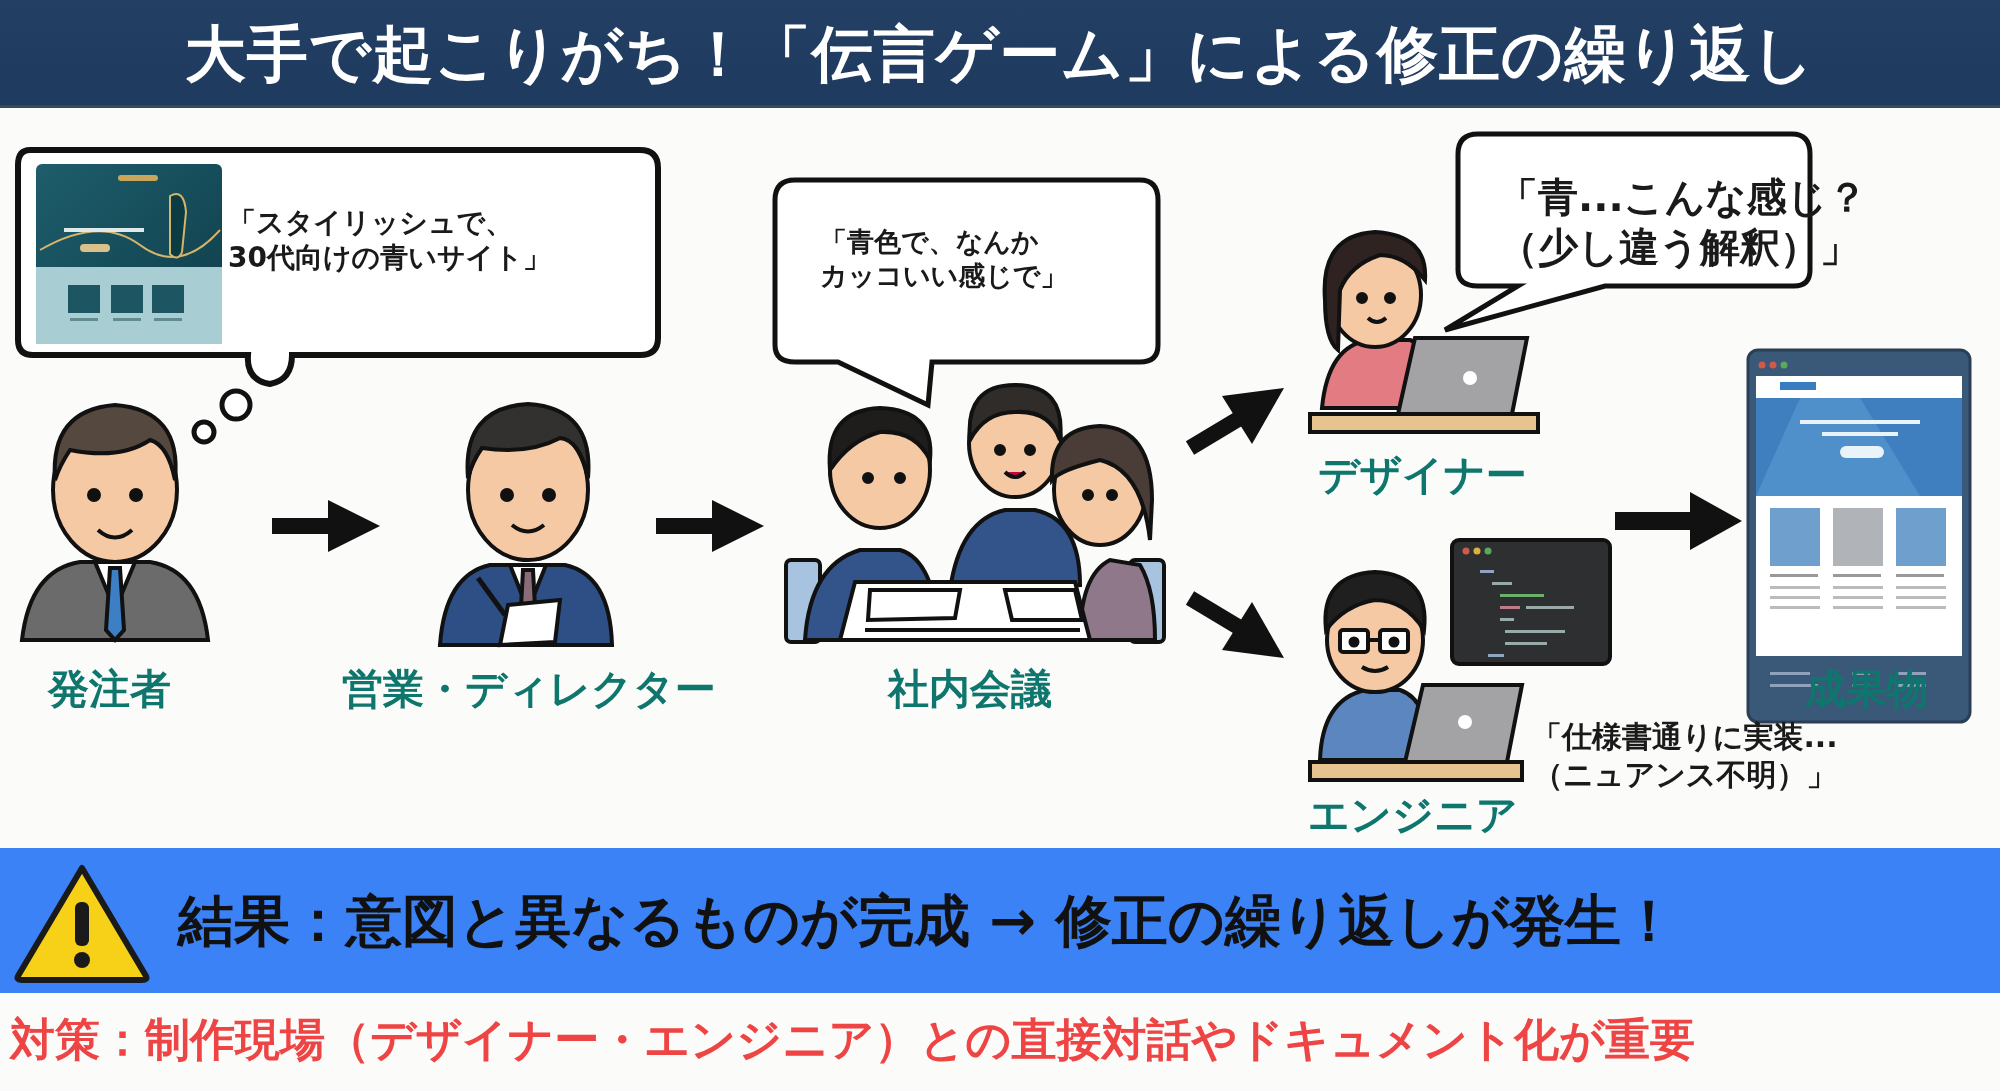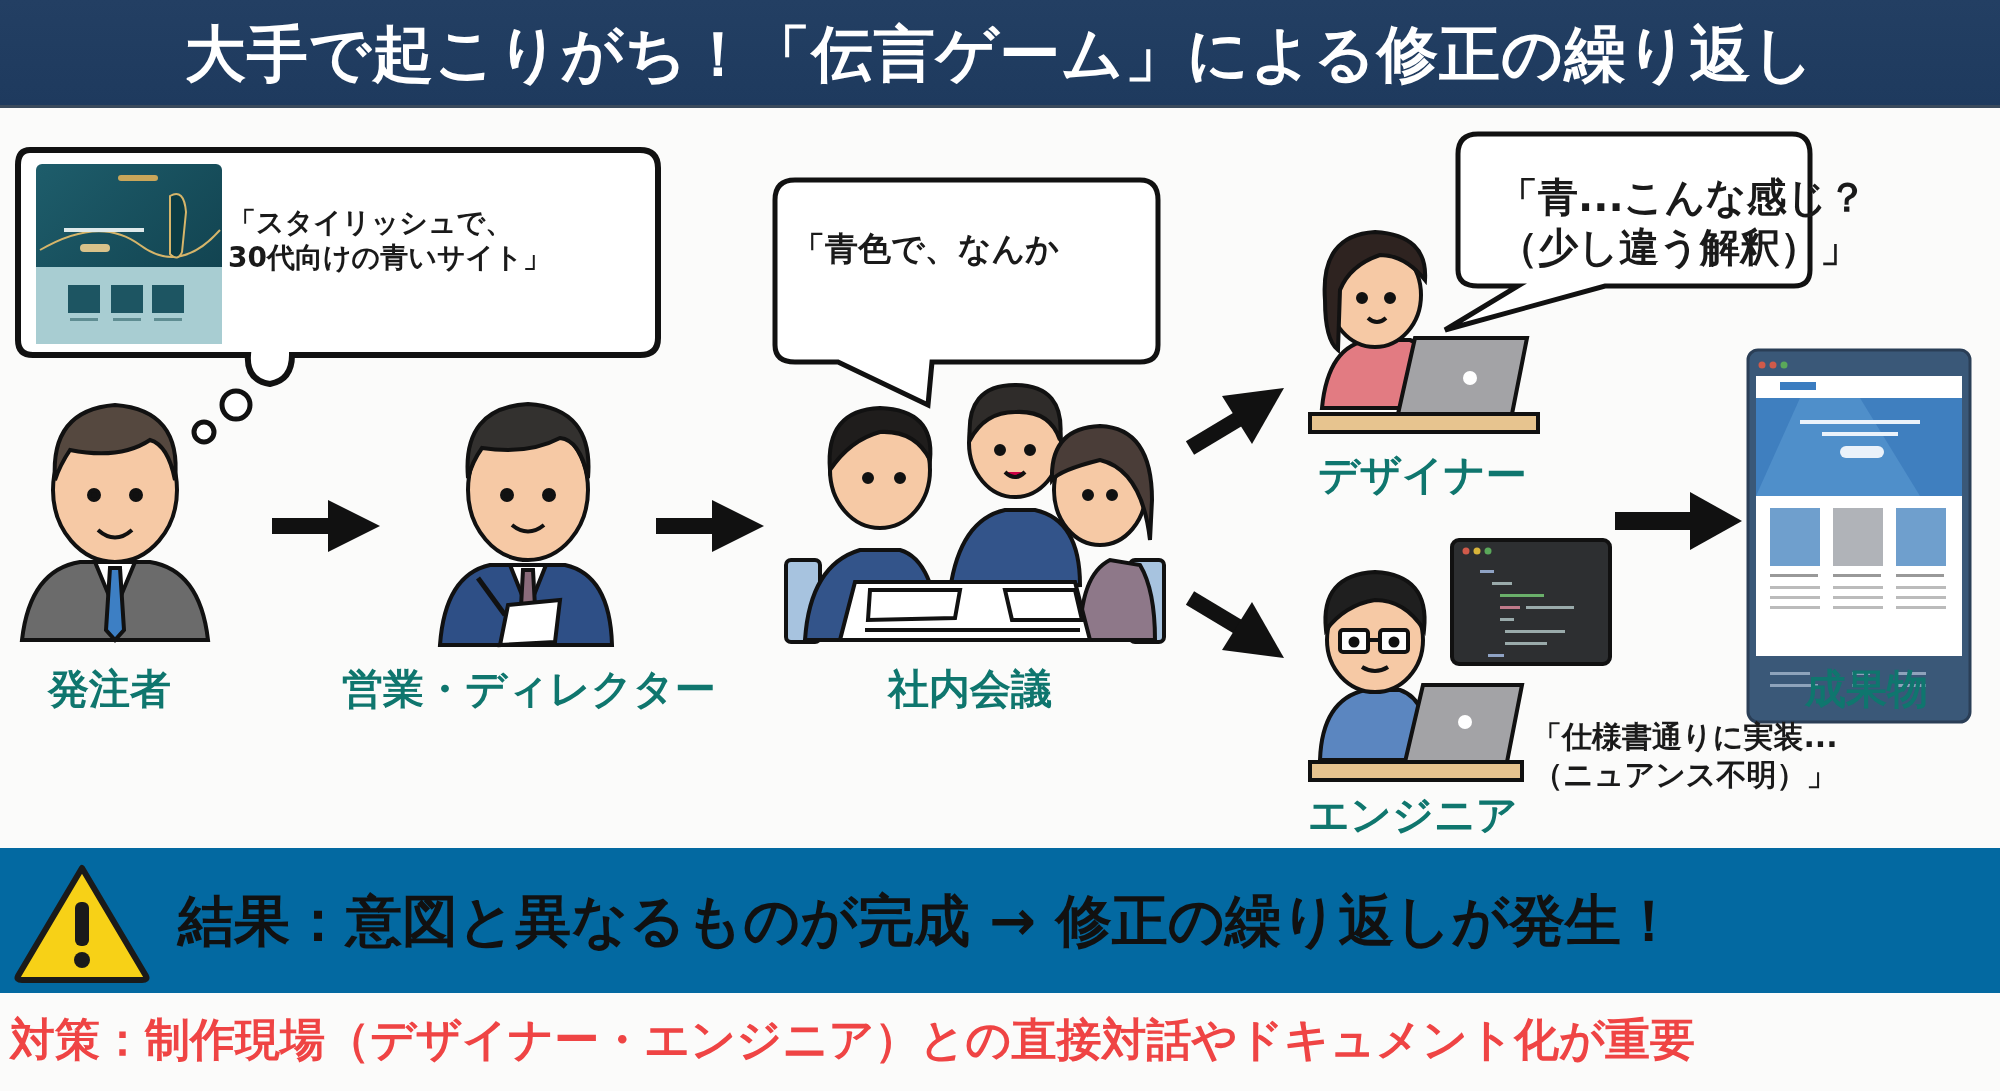--- a/index.html
+++ b/index.html
@@ -9,21 +9,21 @@
   .header { position: absolute; left: 0; top: 0; width: 2000px; height: 108px;
     background: linear-gradient(#233f63, #1e3a5e); border-bottom: 3px solid #3a4a5c; }
   .header-title { position: absolute; left: 0; top: 0; width: 2000px; height: 113px; line-height: 108px;
     text-align: center; color: #fff; font-weight: bold; font-size: 61px; letter-spacing: 1px; white-space: nowrap; }
 
   .canvas { position: absolute; left: 0; top: 0; width: 2000px; height: 1091px; }
 
   .bubble-text { position: absolute; font-weight: bold; color: #1a1a1a; white-space: nowrap; line-height: 1.25; }
   .role-label { position: absolute; font-weight: bold; font-size: 41px; color: #0f766e; white-space: nowrap; }
 
-  .result-band { position: absolute; left: 0; top: 848px; width: 2000px; height: 145px; background: #0369a1; }
+  .result-band { position: absolute; left: 0; top: 848px; width: 2000px; height: 145px; background: #3b82f6; }
   .result-text { position: absolute; left: 178px; top: 0; height: 145px; line-height: 145px;
     font-weight: bold; font-size: 56px; color: #111; white-space: nowrap; }
   .warning-icon { position: absolute; left: 12px; top: 14px; width: 140px; height: 122px; }
 
   .measure-text { position: absolute; left: 10px; top: 1010px; font-weight: bold; font-size: 45px;
     color: #ef4444; white-space: nowrap; }
 </style>
 </head>
 <body>
 
@@ -216,22 +216,23 @@
     <rect x="1770" y="684" width="48" height="3" fill="#8ea3bb"></rect>
       <rect x="1852" y="684" width="18" height="3" fill="#8ea3bb"></rect>
       <rect x="1896" y="684" width="30" height="3" fill="#8ea3bb"></rect>
   </g>
 </svg>
 
 <div class="bubble-text" style="left:228px; top:205px; font-size:28px;">
   <div>「スタイリッシュで、</div>
   <div>30代向けの青いサイト」</div>
 </div>
-<div class="bubble-text" style="left:792px; top:228px; font-size:33px;">
+<div class="bubble-text" style="left:820px; top:228px; font-size:27px;font-family:Liberation Mono, monospace;">
   <div>「青色で、なんか</div>
+  <div>カッコいい感じで」</div>
 </div>
 <div class="bubble-text" style="left:1498px; top:172px; font-size:40px;">
   <div>「青...こんな感じ？</div>
   <div>（少し違う解釈）」</div>
 </div>
 <div class="bubble-text" style="left:1532px; top:718px; font-size:30px;text-align:center;">
   <div>「仕様書通りに実装...</div>
   <div>（ニュアンス不明）」</div>
 </div>
 

